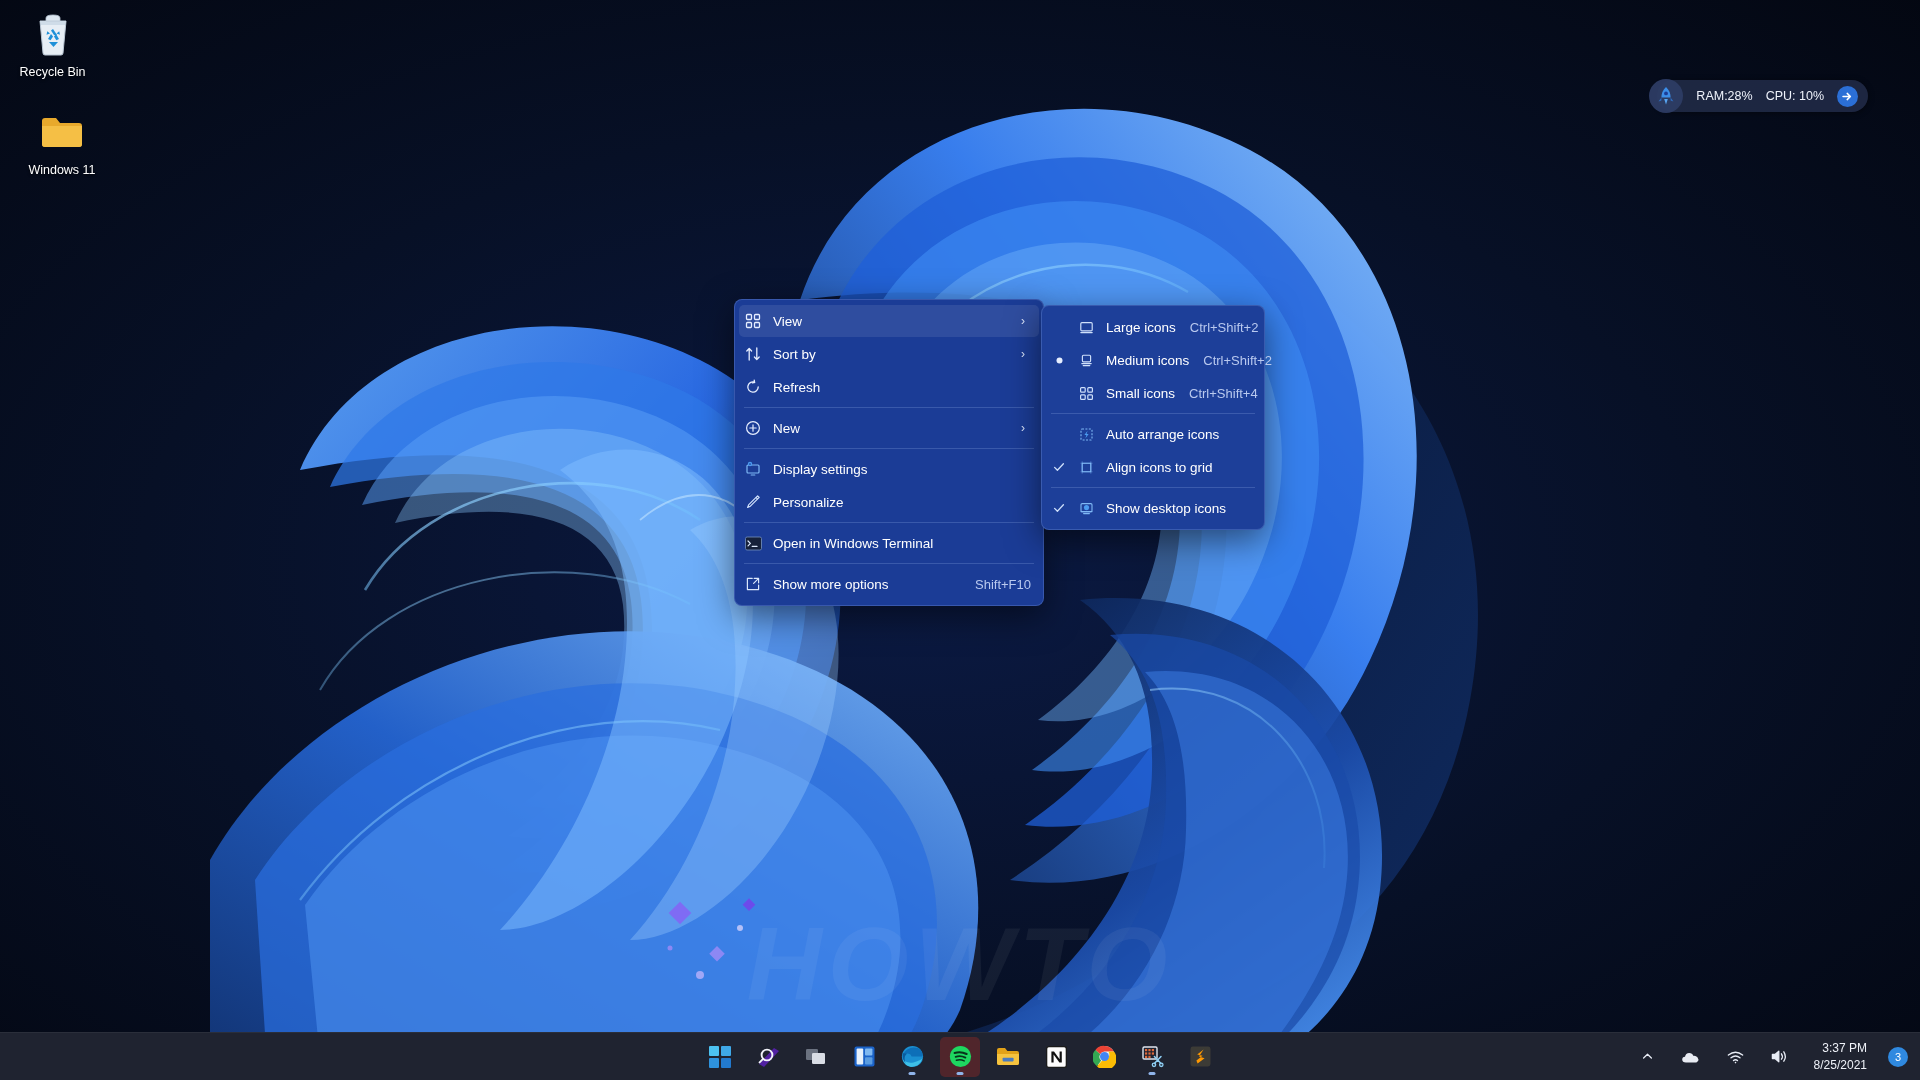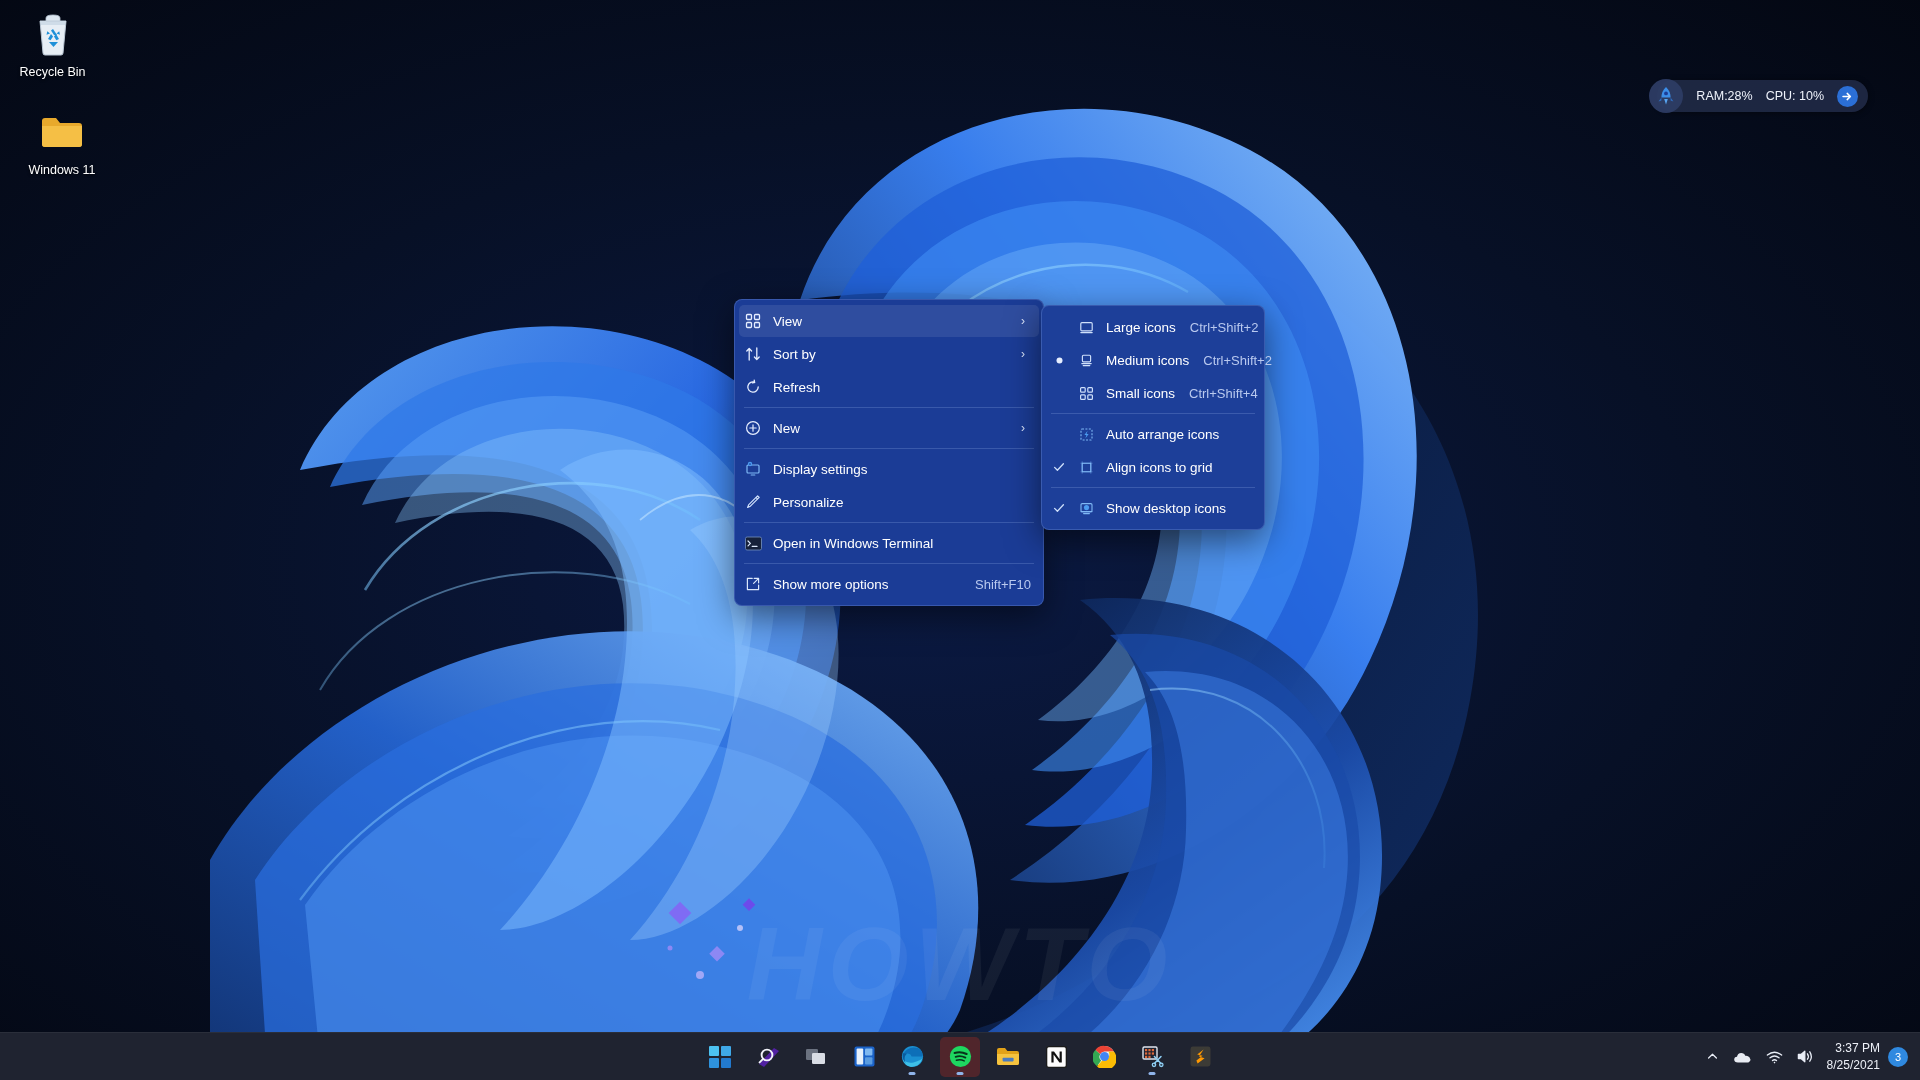--- a/index.html
+++ b/index.html
@@ -125,21 +125,21 @@
     border-radius: 5px;
     position: relative;
   }
   .tb-btn.active-bg { background: rgba(120,40,40,0.55); }
   .tb-underline::after {
     content: ""; position: absolute; bottom: 2px; left: 50%; transform: translateX(-50%);
     width: 7px; height: 3px; border-radius: 2px; background: #8fb4ea;
   }
   #tb-right {
     position: absolute; right: 6px;
-    display: flex; align-items: center; gap: 0;
+    display: flex; align-items: center; gap: 13px;
     color: #e9edf6;
   }
   .tray-btn { padding: 5px 7px; border-radius: 4px; display: flex; align-items: center; }
   #tb-clock { text-align: right; font-size: 12px; line-height: 1.35; padding: 0 8px 0 6px; color: #eef1f8; }
   #tb-badge {
     width: 20px; height: 20px; border-radius: 50%;
     background: #2f89e0; color: #fff;
     font-size: 11px; display: flex; align-items: center; justify-content: center;
     margin-right: 6px;
   }

